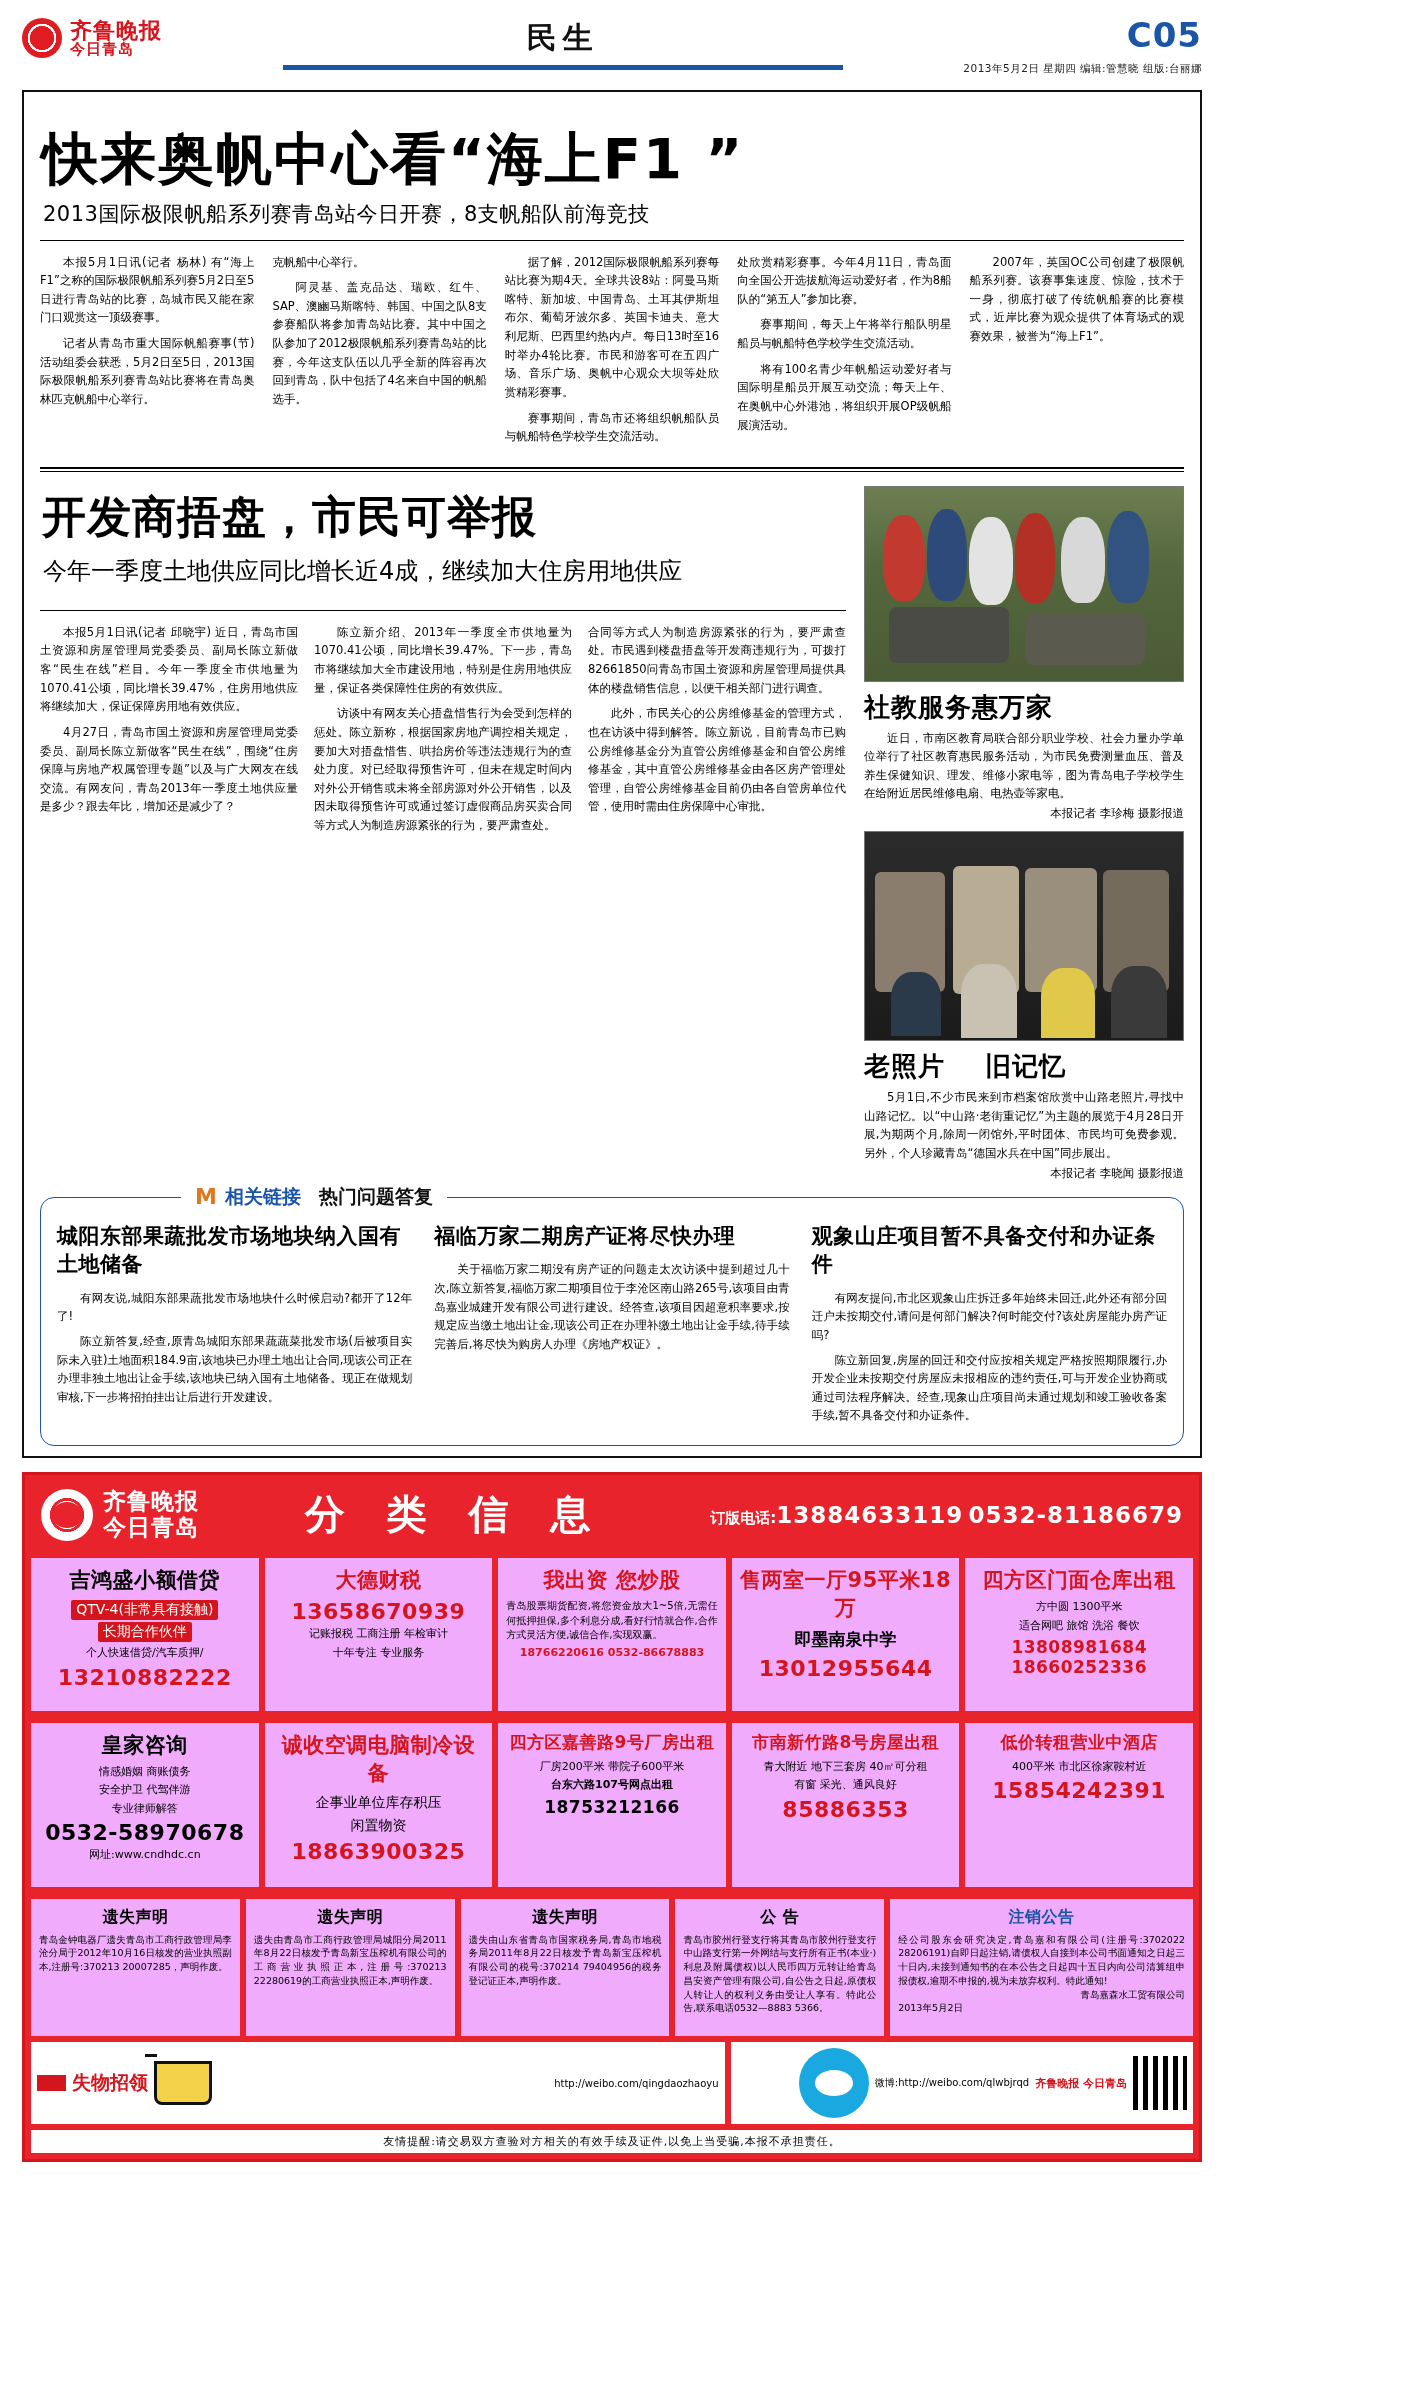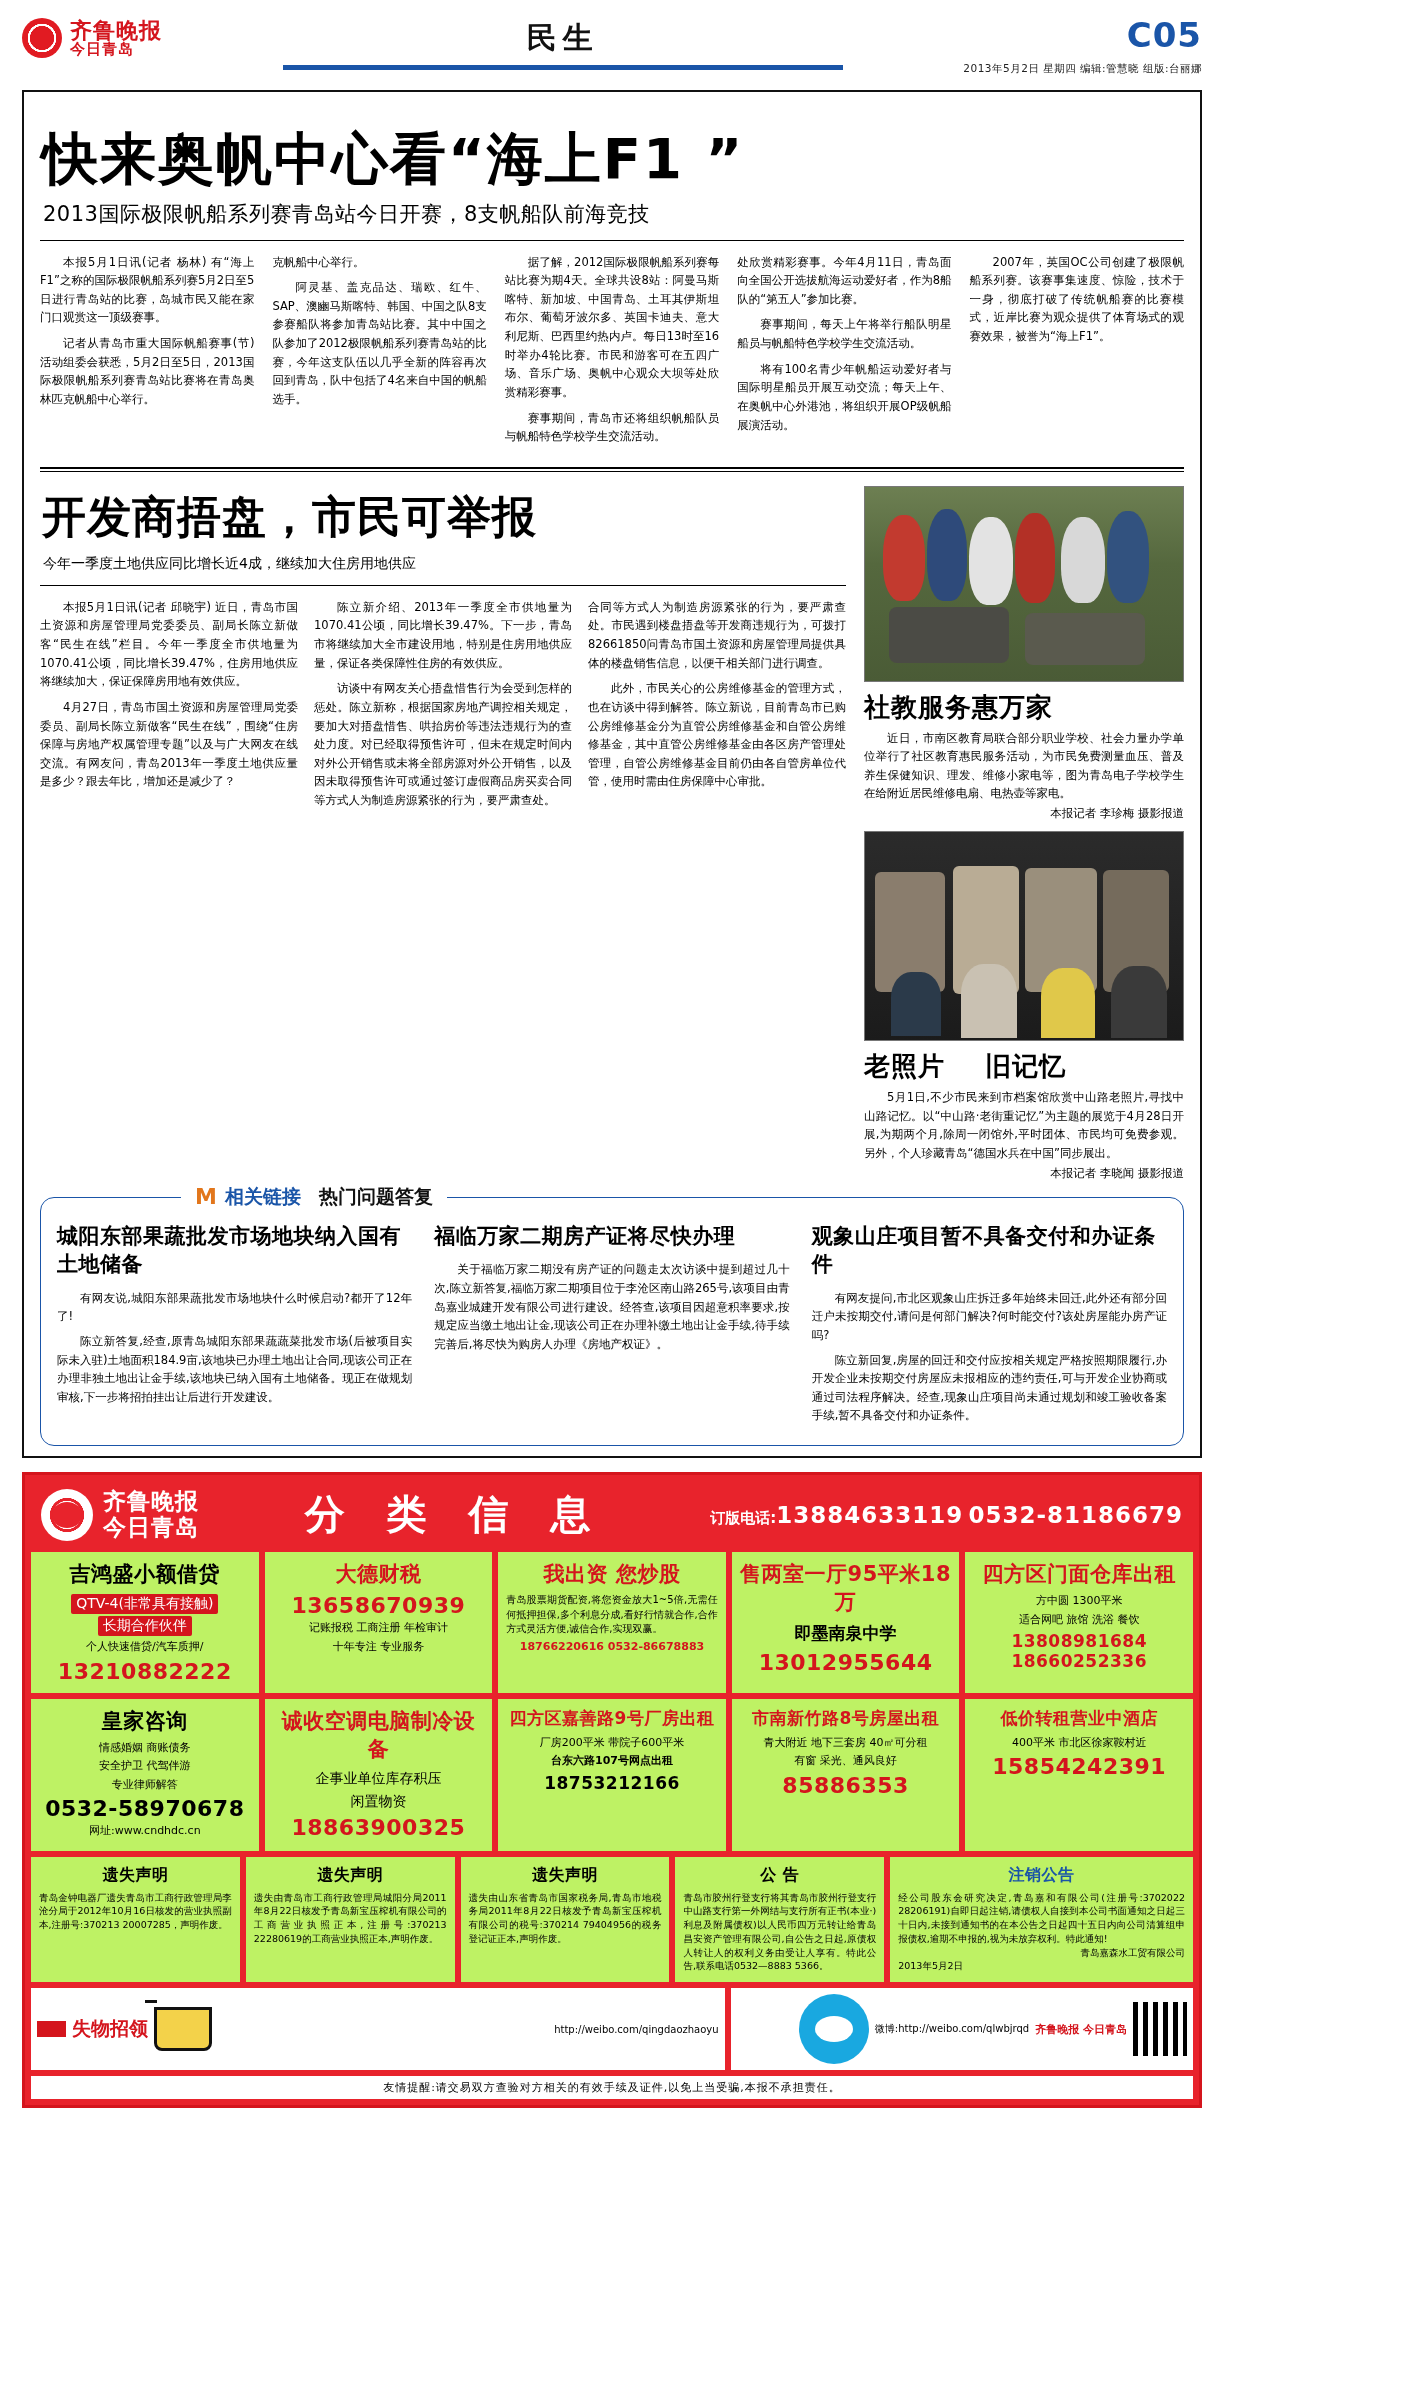--- a/index.html
+++ b/index.html
@@ -40,21 +40,21 @@
   .cols5 { display:grid; grid-template-columns: repeat(5, 1fr); gap:18px; }
   .col p { font-size:11.5px; line-height:1.62; text-align:justify; margin:0 0 7px 0; text-indent:2em; }
   .col p.noindent { text-indent:0; }
 
   .dbl-rule { border-top:2px solid #000; margin:14px 0 0; }
   .dbl-rule2 { border-top:1px solid #000; margin:2px 0 14px; }
 
   
   .story2 { display:grid; grid-template-columns: 1fr 320px; gap:18px; }
   .s2-head { font-size:44px; font-weight:bold; letter-spacing:1px; margin:2px 0 8px 2px;}
-  .s2-sub { font-size:14px; margin:0 0 12px 3px; }
+  .s2-sub { font-size:24px; margin:0 0 23px 3px; }
   .cols3 { display:grid; grid-template-columns: repeat(3,1fr); gap:16px; }
 
   
   .photo { width:100%; height:196px; position:relative; overflow:hidden; border:1px solid #777; }
   .photo.p1 { background:
       linear-gradient(#6d7f52,#55683e 40%, #4a5b36 100%); }
   .photo.p2 { background: linear-gradient(#2b2b2b,#1b1b1b); }
   .ph-cap { font-size:26px; font-weight:bold; letter-spacing:1px; margin:8px 0 4px; }
   .ph-text { font-size:11.5px; line-height:1.6; text-align:justify; text-indent:2em; margin:0 0 4px;}
   .ph-by { font-size:11.5px; text-align:right; margin:2px 0 0; }
@@ -81,21 +81,21 @@
       radial-gradient(circle at 50% 50%, #ffffff 0 38%, #e8232c 39% 46%, #ffffff 47% 100%); position:relative;}
   .ads-logo .mark:after{content:"";position:absolute;left:11px;top:13px;width:30px;height:26px;background:#e8232c;border-radius:50%;}
   .ads-logo .txt { color:#fff; font-weight:bold; line-height:1.1;}
   .ads-logo .txt .a { font-size:23px; letter-spacing:1px;}
   .ads-logo .txt .b { font-size:23px; letter-spacing:1px;}
   .ads-title { color:#fff; font-size:40px; font-weight:bold; letter-spacing:14px; }
   .ads-phone { color:#fff; font-size:15px; font-weight:bold; text-align:right; }
   .ads-phone .big { font-size:23px; letter-spacing:1px; }
 
   .ads-grid { display:grid; grid-template-columns: repeat(5, 1fr); gap:6px; background:#e8232c; }
-  .ad { background:#bef264; padding:8px 8px 9px; text-align:center; }
+  .ad { background:#f0abfc; padding:8px 8px 21px; text-align:center;margin-top:6px; }
   .ad h4 { margin:0 0 5px; font-size:21px; font-weight:bold; letter-spacing:0.5px; }
   .ad h4.red { color:#d4151d; }
   .ad .line { font-size:11px; line-height:1.5; margin:2px 0; }
   .ad .tel { font-size:22px; font-weight:bold; letter-spacing:0.5px; margin-top:3px;}
   .ad .tel.red { color:#d4151d; }
   .ad .small { font-size:10px; line-height:1.45; text-align:justify; }
   .badge { display:inline-block; background:#d4151d; color:#fff; font-size:14px; padding:1px 5px; border-radius:2px; margin:1px;}
   .ad .blue { color:#1a55a8; }
 
   .ads-grid2 { display:grid; grid-template-columns: repeat(5, 1fr); gap:6px; margin-top:6px; }

